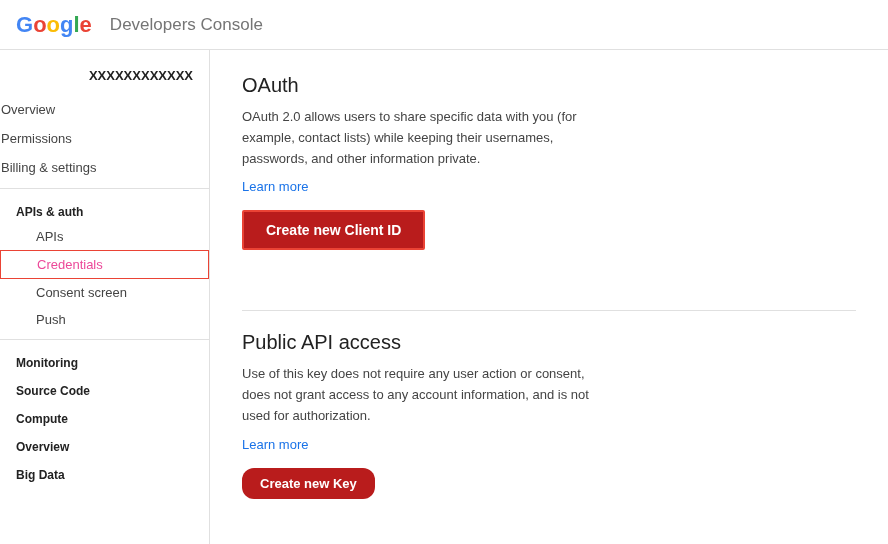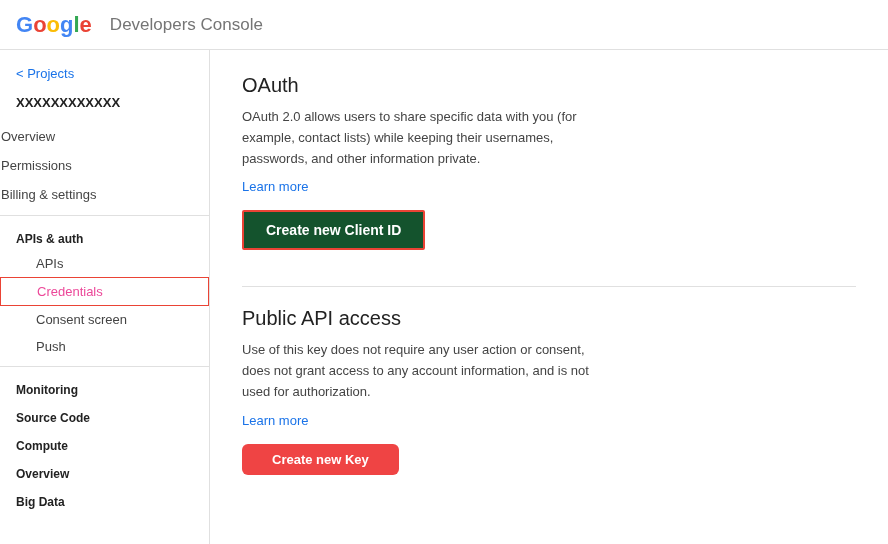--- a/index.html
+++ b/index.html
@@ -53,20 +53,21 @@
       cursor: pointer;
       display: flex;
       align-items: center;
       gap: 4px;
     }
     .sidebar-project-name {
       font-size: 13px;
       font-weight: bold;
       padding: 8px 16px 12px 16px;
       color: #222;
+      text-align: right;
     }
     .sidebar-item {
       padding: 7px 1px;
       cursor: pointer;
       color: #444;
       font-size: 13px;
     }
     .sidebar-section {
       padding: 10px 16px 4px 16px;
       font-size: 12px;
@@ -110,39 +111,39 @@
     }
     .learn-more {
       color: #1a73e8;
       font-size: 13px;
       cursor: pointer;
       text-decoration: none;
       display: inline-block;
       margin-bottom: 16px;
     }
     .btn-primary {
-      background: #ef4444;
+      background: #b91c1c;
       color: #fff;
       border: none;
-      padding: 8px 30px;
-      font-size: 13px;
-      cursor: pointer;
-      border-radius: 6px;
+      padding: 8px 18px;
+      font-size: 13px;
+      cursor: pointer;
+      border-radius: 12px;
       font-weight: bold;
     }
     .btn-create-client {
       border: 2px solid #EA4335;
-      background: #14532d;
+      background: #b91c1c;
       color: #fff;
       padding: 10px 22px;
       font-size: 14px;
       cursor: pointer;
       border-radius: 2px;
       font-weight: bold;
-      margin-bottom: 16px;
+      margin-bottom: 40px;
     }
     .section-separator {
       border: none;
       border-top: 1px solid #e0e0e0;
       margin: 20px 0;
     }
   </style>
 </head>
 <body>
 
@@ -151,21 +152,20 @@
     <span style="font-size:22px;font-weight:bold;">
       <span class="logo-g">G</span><span class="logo-o1">o</span><span class="logo-o2">o</span><span class="logo-g2">g</span><span class="logo-l">l</span><span class="logo-e">e</span>
     </span>
     <span class="header-subtitle">Developers Console</span>
   </div>
 </div>
 
 <div class="main-layout">
 
   <div class="sidebar">
-    <div class="sidebar-back">&lt; Projects</div>
     <div class="sidebar-project-name">XXXXXXXXXXXX</div>
     <div class="sidebar-item">Overview</div>
     <div class="sidebar-item">Permissions</div>
     <div class="sidebar-item">Billing &amp; settings</div>
     <hr class="divider-h">
     <div class="sidebar-section">APIs &amp; auth</div>
     <div class="sidebar-sub-item">APIs</div>
     <div class="sidebar-sub-item active">Credentials</div>
     <div class="sidebar-sub-item">Consent screen</div>
     <div class="sidebar-sub-item">Push</div>

